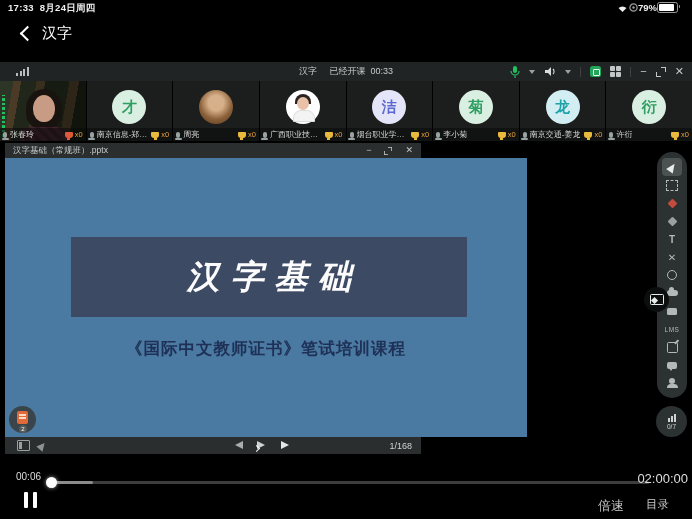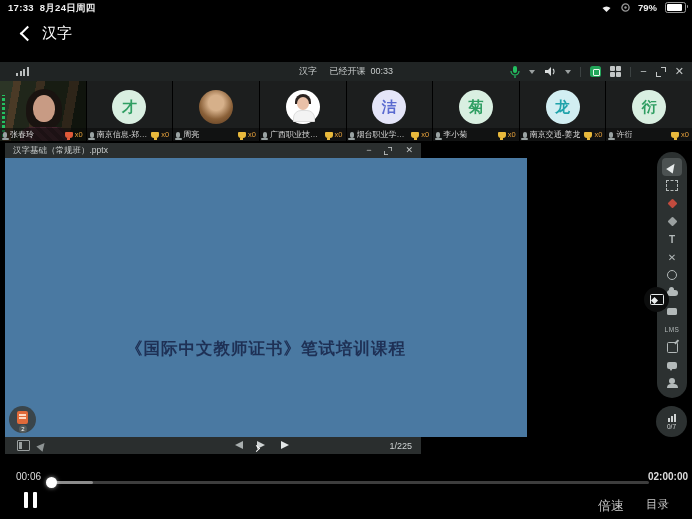--- a/index.html
+++ b/index.html
@@ -4,21 +4,21 @@
 <style>
   html,body{margin:0;padding:0;background:#000;}
   body{width:692px;height:519px;position:relative;overflow:hidden;
        font-family:"Liberation Sans","DejaVu Sans",sans-serif;color:#ddd;
        -webkit-font-smoothing:antialiased;}
   .abs{position:absolute;}
 
   
   .statusbar{left:0;top:0;width:692px;height:16px;}
   .st-left{left:8px;top:2px;font-size:9.5px;font-weight:bold;color:#efefef;letter-spacing:.3px;}
-  .st-right{right:6px;top:2px;display:flex;align-items:center;gap:8px;}
+  .st-right{right:14px;top:2px;display:flex;align-items:center;gap:0;}
   .st-right .pct{font-size:9.5px;font-weight:bold;color:#efefef;}
   .batt{width:19px;height:9px;border:1px solid #9a9a9a;border-radius:2.5px;position:relative;}
   .batt i{position:absolute;left:1px;top:1px;bottom:1px;width:79%;background:#fff;border-radius:1px;}
   .batt::after{content:"";position:absolute;right:-3px;top:2px;width:1.5px;height:3px;background:#9a9a9a;border-radius:0 1px 1px 0;}
 
   
   .backnav{left:22px;top:24px;display:flex;align-items:center;gap:9px;cursor:pointer;}
   .chev{width:9px;height:9px;border-left:2.5px solid #fff;border-bottom:2.5px solid #fff;transform:rotate(45deg);}
   .backnav .lbl{font-size:15px;color:#fff;}
 
@@ -138,21 +138,21 @@
   .imgic{width:12px;height:9px;border:1.2px solid #e8ecec;border-radius:1.5px;position:relative;overflow:hidden;}
   .imgic::after{content:"";position:absolute;left:1px;top:3px;width:5px;height:5px;background:#e8ecec;transform:rotate(45deg);}
   .handsbtn{left:656px;top:406px;width:31px;height:31px;border-radius:50%;background:#2c3131;
             display:flex;flex-direction:column;align-items:center;justify-content:center;gap:1px;}
   .barsic{display:flex;align-items:flex-end;gap:1px;height:8px;}
   .barsic i{width:2px;background:#cfd3d3;display:block;}
   .handslbl{font-size:6.5px;color:#cfd3d3;}
 
   
   .cur{left:16px;top:471px;font-size:10px;color:#dedede;}
-  .tot{right:4px;top:471px;font-size:10px;color:#dedede;font-weight:bold;}
+  .tot{right:4px;top:471px;font-size:13px;color:#dedede;}
   .track{left:47px;top:481px;width:602px;height:3px;background:#3d3d3d;border-radius:2px;}
   .buffer{left:47px;top:481px;width:46px;height:3px;background:#8b8b8b;border-radius:2px;}
   .knob{left:46px;top:477px;width:11px;height:11px;border-radius:50%;background:#fff;box-shadow:0 0 4px rgba(255,255,255,.6);}
   .pausebtn{left:24px;top:492px;width:14px;height:16px;display:flex;gap:5px;}
   .pausebtn i{width:4px;height:16px;background:#fff;border-radius:1px;}
   .speed{left:598px;top:497px;font-size:13px;color:#c9c9c9;}
   .toc{left:646px;top:497px;font-size:11.5px;color:#c9c9c9;}
 
   svg{display:block;}
 </style>
@@ -323,30 +323,33 @@
 <div class="abs pptwin">
   <div class="ppt-tb">
     <span class="ppt-title">汉字基础（常规班）.pptx</span>
     <span class="ppt-ctrls">
       <span class="wbtn">−</span>
       <span class="expand"></span>
       <span class="wbtn">✕</span>
     </span>
   </div>
   <div class="slide">
+    <div class="titlebox">
+      <span class="slide-title">汉字基础</span>
+    </div>
     <div class="slide-sub">《国际中文教师证书》笔试培训课程</div>
   </div>
   <div class="ppt-bb">
     <span class="bb-icon panel"></span>
     <span class="pen-ic"></span>
     <span class="tri l"></span>
     <span class="tri r1"></span>
     <span class="cursordot"></span>
     <span class="tri r2"></span>
-    <span class="pagenum">1/225</span>
+    <span class="pagenum">1/168</span>
   </div>
 </div>
 
 <div class="abs docbtn">
   <span class="doc"></span>
   <span class="docbadge">2</span>
 </div>
 
 <div class="abs anntb">
   <div class="tool selected">

